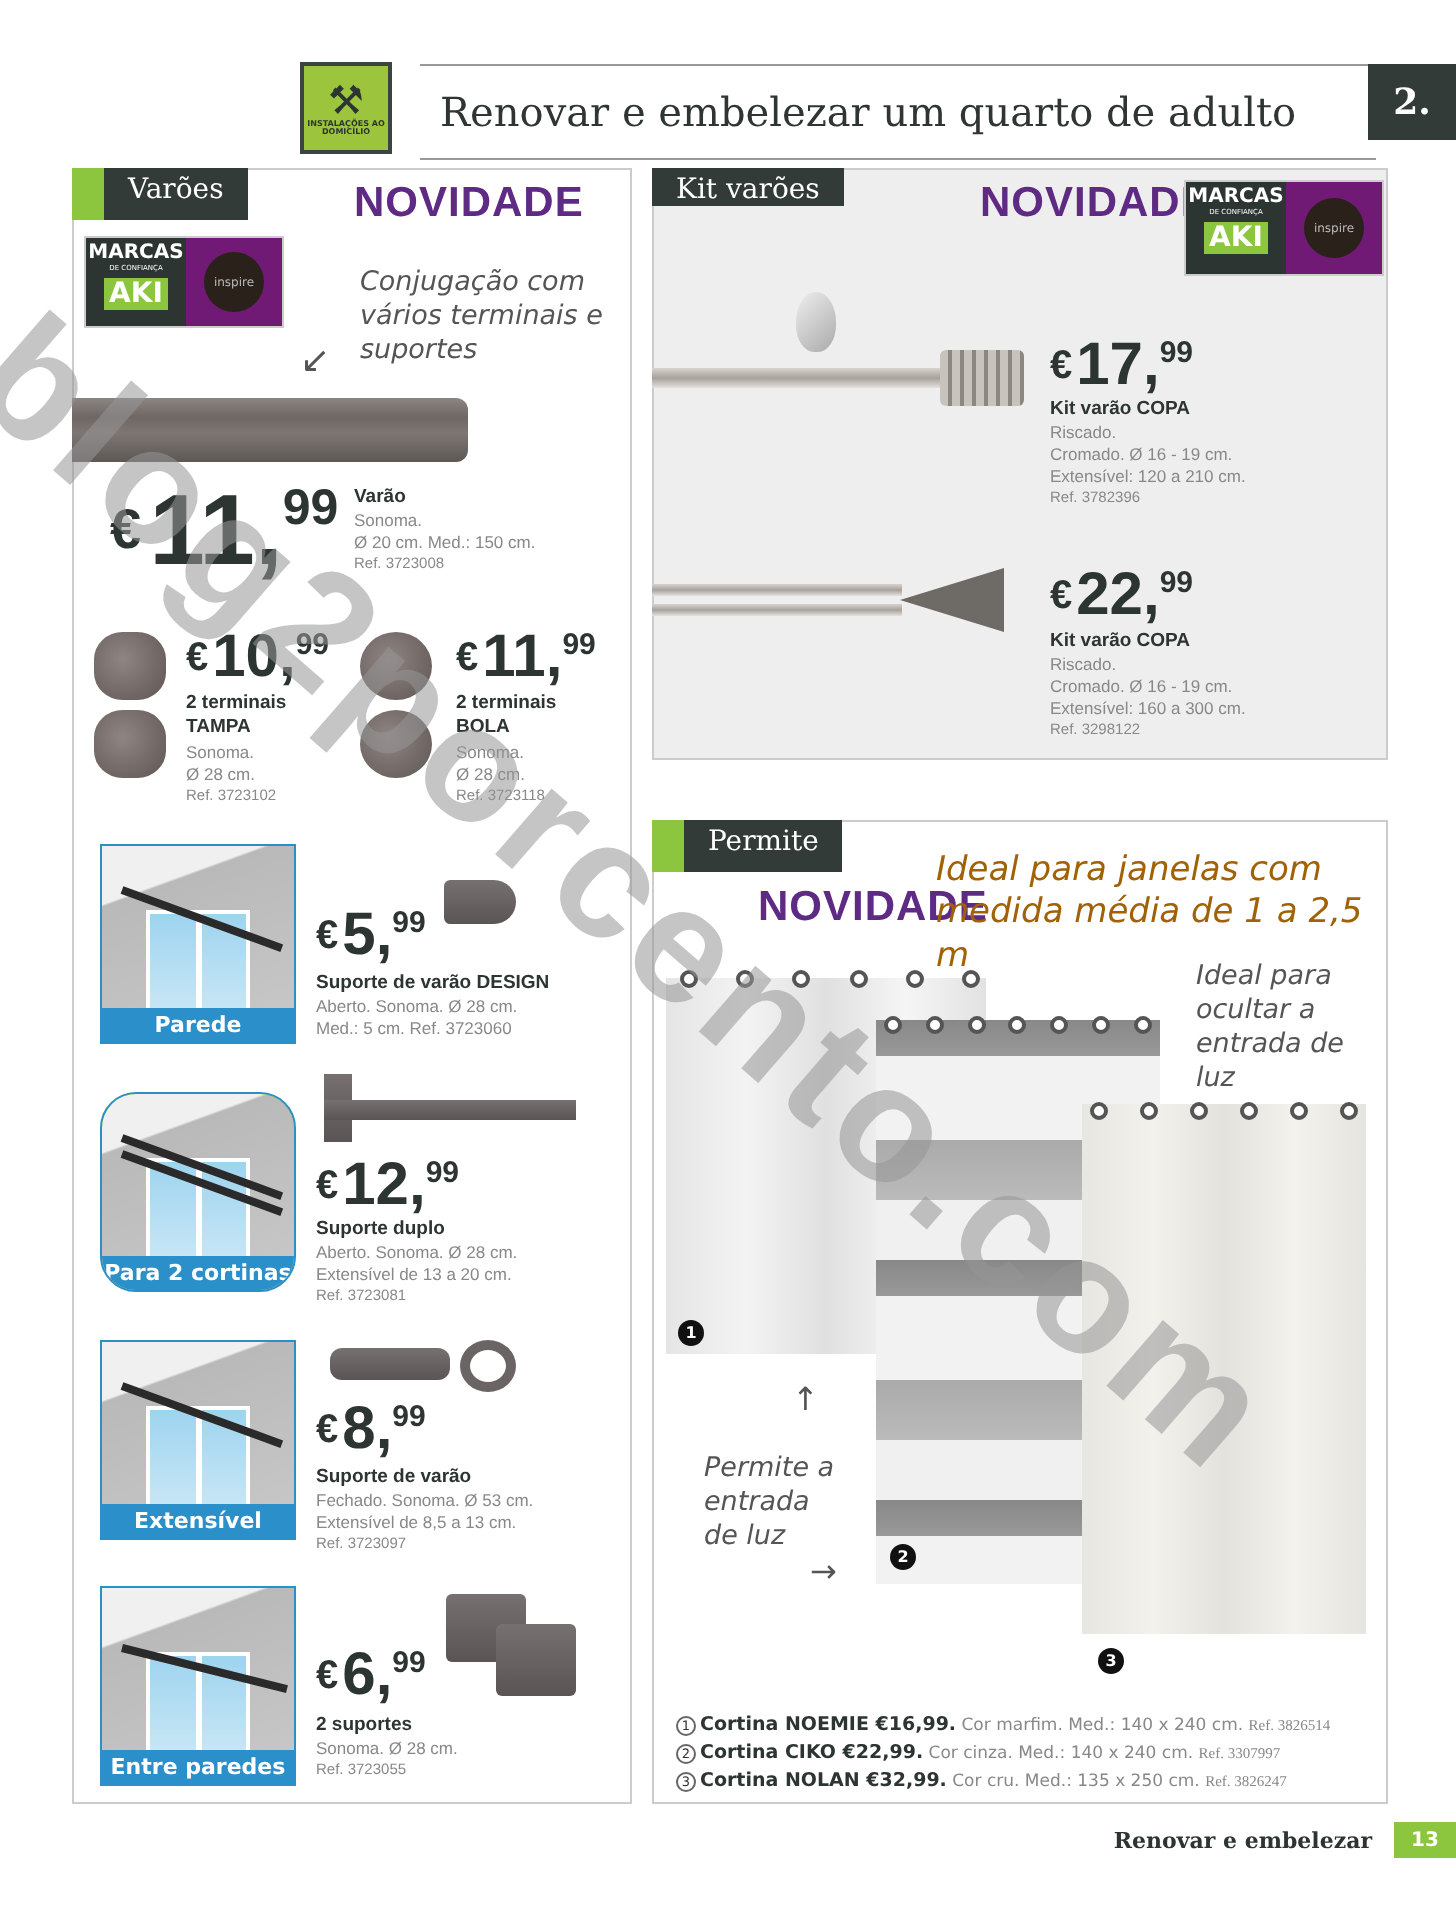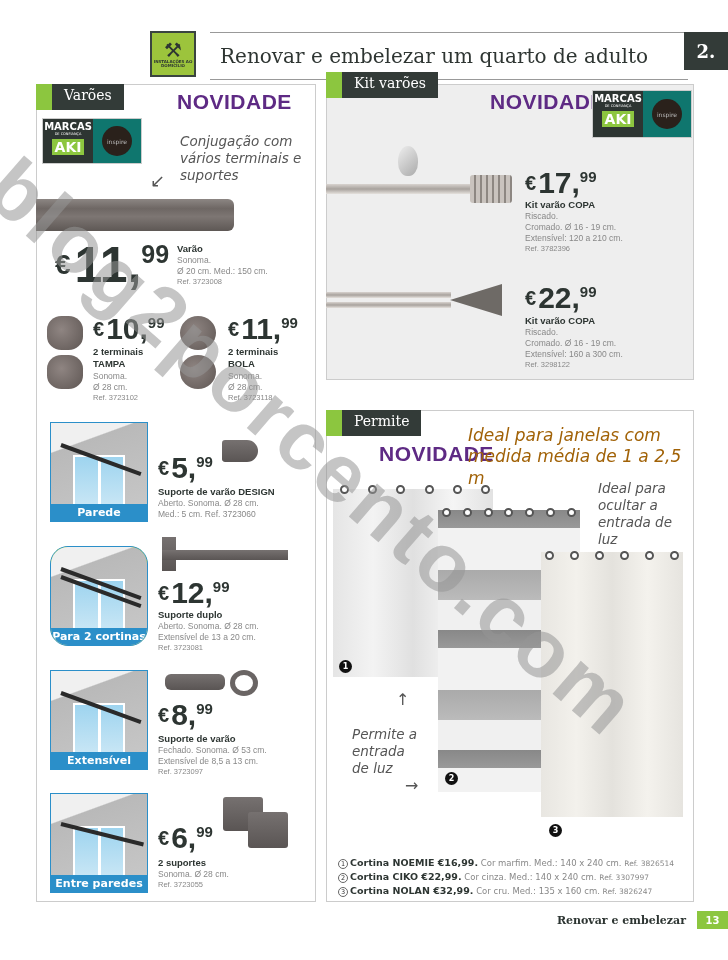--- a/index.html
+++ b/index.html
@@ -14,21 +14,21 @@
   .chapter-num { position: absolute; left: 684px; top: 32px; width: 44px; height: 38px; background: #333b38; color: #fff; font-family: "DejaVu Serif", serif; font-weight: bold; font-size: 18px; display: flex; align-items: center; justify-content: center; }
 
   
   .panel { position: absolute; border: 1px solid #ccc; background: #fff; }
   .panel.gray { background: #eeeeee; }
   .tab { position: absolute; display: flex; height: 26px; }
   .tab .accent { width: 16px; background: #8cc63f; }
   .tab .name { background: #333b38; color: #fff; font-family: "DejaVu Serif", serif; font-size: 14px; padding: 3px 12px 0 12px; }
   .novidade { position: absolute; font-family: "Liberation Sans", sans-serif; font-weight: bold; color: #5e2a84; font-size: 21px; letter-spacing: 0.5px; margin-left: 37px; }
 
-  .brand-box { position: absolute; display: flex; border: 1px solid #ccc; background: #0f766e; }
+  .brand-box { position: absolute; display: flex; border: 1px solid #ccc; background: #701a75; }
   .marcas { width: 50px; background: #2d3532; color: #fff; display: flex; flex-direction: column; align-items: center; padding-top: 3px; }
   .marcas .m1 { font-size: 10px; font-weight: bold; line-height: 1; }
   .marcas .m2 { font-size: 3.5px; line-height: 1.3; }
   .marcas .aki { background: #8cc63f; color: #fff; font-weight: bold; font-size: 14px; margin-top: 2px; padding: 0 3px; line-height: 1.2; }
   .inspire { width: 48px; display: flex; align-items: center; justify-content: center; }
   .inspire .circle { width: 30px; height: 30px; border-radius: 50%; background: #2a211b; color: #bbb; font-size: 6px; display: flex; align-items: center; justify-content: center; }
 
   .hand { position: absolute; font-family: "DejaVu Sans", sans-serif; color: #555; font-size: 13.5px; line-height: 1.25; font-style: italic; }
   .hand.big { font-size: 17px; color: #a16207; }
 
@@ -62,21 +62,21 @@
   .curtain { position: absolute; }
   .c1 { left: 333px; top: 489px; width: 160px; height: 188px; background: linear-gradient(90deg,#e5e5e5,#f3f3f3,#e0e0e0,#f5f5f5,#e2e2e2); }
   .c2 { left: 438px; top: 510px; width: 142px; height: 282px; background: repeating-linear-gradient(180deg,#888 0px,#999 18px,#f2f2f2 18px,#f2f2f2 60px,#aaa 60px,#bbb 90px,#f0f0f0 90px,#f0f0f0 120px); }
   .c3 { left: 541px; top: 552px; width: 142px; height: 265px; background: linear-gradient(90deg,#e8e6e1,#f3f1ec,#e4e2dd,#f4f2ed,#e6e4df); }
   .grommets { position: absolute; display: flex; justify-content: space-between; }
   .grommets span { width: 9px; height: 9px; border-radius: 50%; border: 2px solid #555; background: #fff; }
   .num { position: absolute; width: 13px; height: 13px; border-radius: 50%; background: #111; color: #fff; font-size: 8px; font-weight: bold; display: flex; align-items: center; justify-content: center; }
 
   .clist { position: absolute; left: 338px; top: 856px; font-family: "DejaVu Sans", sans-serif; font-size: 8.5px; line-height: 1.45; color: #888; }
   .clist .b { color: #2d3532; font-weight: bold; font-size: 9.5px; }
-  .clist .r { font-size: 7.5px; }
+  .clist .r { font-size: 7.5px; font-family: Liberation Serif, serif; }
   .clist .circ { display: inline-block; width: 10px; height: 10px; border: 1px solid #666; border-radius: 50%; font-size: 6.5px; text-align: center; line-height: 9px; color: #333; margin-right: 2px; }
 
   
   .footer-label { position: absolute; right: 40px; top: 914px; font-family: "DejaVu Serif", serif; font-weight: bold; font-size: 11px; color: #2d3532; }
   .page-num { position: absolute; left: 697px; top: 911px; width: 31px; height: 18px; background: #8cc63f; color: #fff; font-weight: bold; font-size: 10px; display: flex; align-items: center; justify-content: center; }
 
   .watermark { position: absolute; left: 30px; top: 140px; font-family: "Liberation Sans", sans-serif; font-weight: bold; font-size: 82px; color: rgba(150,150,150,0.55); transform: rotate(41deg); transform-origin: left top; white-space: nowrap; pointer-events: none; letter-spacing: 4px; }
 </style>
 </head>
 <body>
@@ -244,21 +244,21 @@
     <span>,</span>
   <span class="dec">99</span>
 </div>
 <div class="desc" style="left:158px; top:857px;">
   <div class="pname">2 suportes</div>
   <div>Sonoma. Ø 28 cm.</div>
   <div class="ref">Ref. 3723055</div>
 </div>
 
 <div class="panel gray" style="left:326px; top:84px; width:368px; height:296px;"></div>
-<div class="tab" style="left:326px; top:72px;">
+<div class="tab" style="left:326px; top:84px;flex-direction:column;">
   <div class="accent"></div>
   <div class="name">Kit varões</div>
 </div>
 <div class="novidade" style="left:453px; top:90px;">NOVIDADE</div>
 <div class="brand-box" style="left:592px; top:90px; height:48px;">
   <div class="marcas">
     <span class="m1">MARCAS</span>
     <span class="m2">DE CONFIANÇA</span>
     <span class="aki">AKI</span>
   </div>
@@ -344,19 +344,19 @@
 <div class="num" style="left:549px; top:824px;">3</div>
 
 <div class="hand" style="left:598px; top:480px; width:78px;">Ideal para ocultar a entrada de luz</div>
 <div class="hand" style="left:352px; top:726px; width:72px;">Permite a entrada de luz</div>
 <div style="position:absolute; left:396px; top:690px; font-size:16px; color:#555;">↑</div>
 <div style="position:absolute; left:405px; top:776px; font-size:16px; color:#555;">→</div>
 
 <div class="clist">
   <div><span class="circ">1</span><span class="b">Cortina NOEMIE €16,99.</span> <span>Cor marfim. Med.: 140 x 240 cm.</span> <span class="r">Ref. 3826514</span></div>
   <div><span class="circ">2</span><span class="b">Cortina CIKO €22,99.</span> <span>Cor cinza. Med.: 140 x 240 cm.</span> <span class="r">Ref. 3307997</span></div>
-  <div><span class="circ">3</span><span class="b">Cortina NOLAN €32,99.</span> <span>Cor cru. Med.: 135 x 160 cm.</span> <span class="r">Ref. 3826247</span></div>
+  <div><span class="circ">3</span><span class="b">Cortina NOLAN €32,99.</span> <span>Cor cru. Med.: 135 x 250 cm.</span> <span class="r">Ref. 3826247</span></div>
 </div>
 
 <div class="footer-label" style="right:42px;">Renovar e embelezar</div>
 <div class="page-num">13</div>
 
 <div class="watermark">blog2porcento.com</div>
 
 </body></html>

